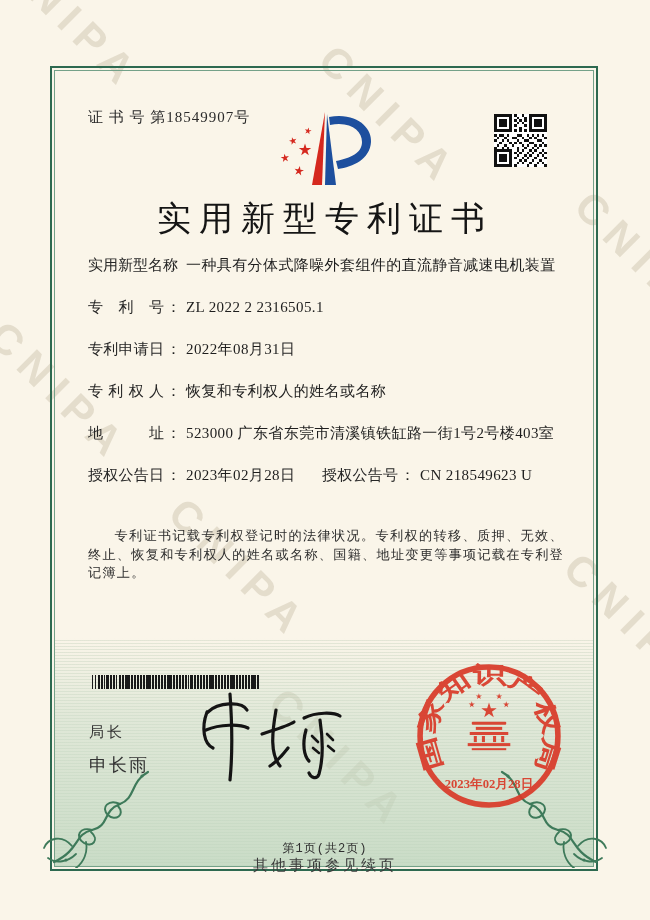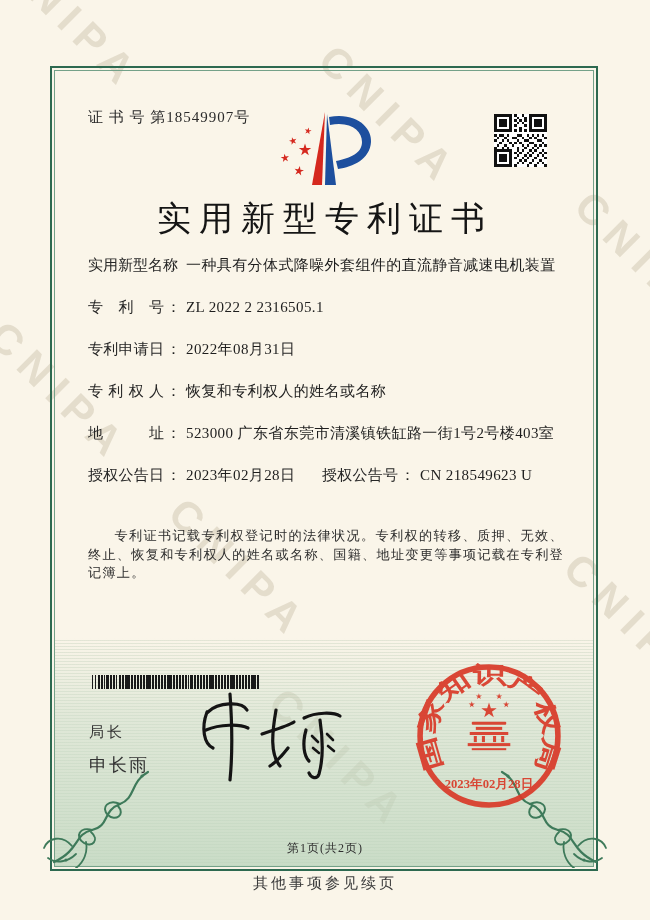--- a/index.html
+++ b/index.html
@@ -52,22 +52,22 @@
      letter-spacing:3px;font-family:"Liberation Sans","DejaVu Sans",sans-serif;}
   .signer-name{position:absolute;left:89px;top:753px;font-size:18px;color:#333;
      letter-spacing:2px;font-family:"Liberation Sans","DejaVu Sans",sans-serif;}
 
   .signature{position:absolute;left:192px;top:688px;}
 
   .seal{position:absolute;left:415px;top:662px;opacity:0.93;mix-blend-mode:multiply;}
   .seal text{font-family:"Liberation Serif","DejaVu Serif",serif;font-weight:bold;}
 
   .page-no{position:absolute;left:0;top:840px;width:650px;text-align:center;
-           font-size:12px;color:#2f2f2f;letter-spacing:1px;}
-  .cont-note{position:absolute;left:0;top:874px;width:650px;text-align:center;
+           font-size:12px;color:#2f2f2f;letter-spacing:1px;font-family:Liberation Mono, monospace;}
+  .cont-note{position:absolute;left:0;top:856px;width:650px;text-align:center;
            font-size:15px;color:#3a3a3a;letter-spacing:3px;}
 
   .logo{position:absolute;left:268px;top:100px;}
   .qr{position:absolute;left:494px;top:114px;}
 </style>
 </head>
 <body>
 
 <div class="page">
 

